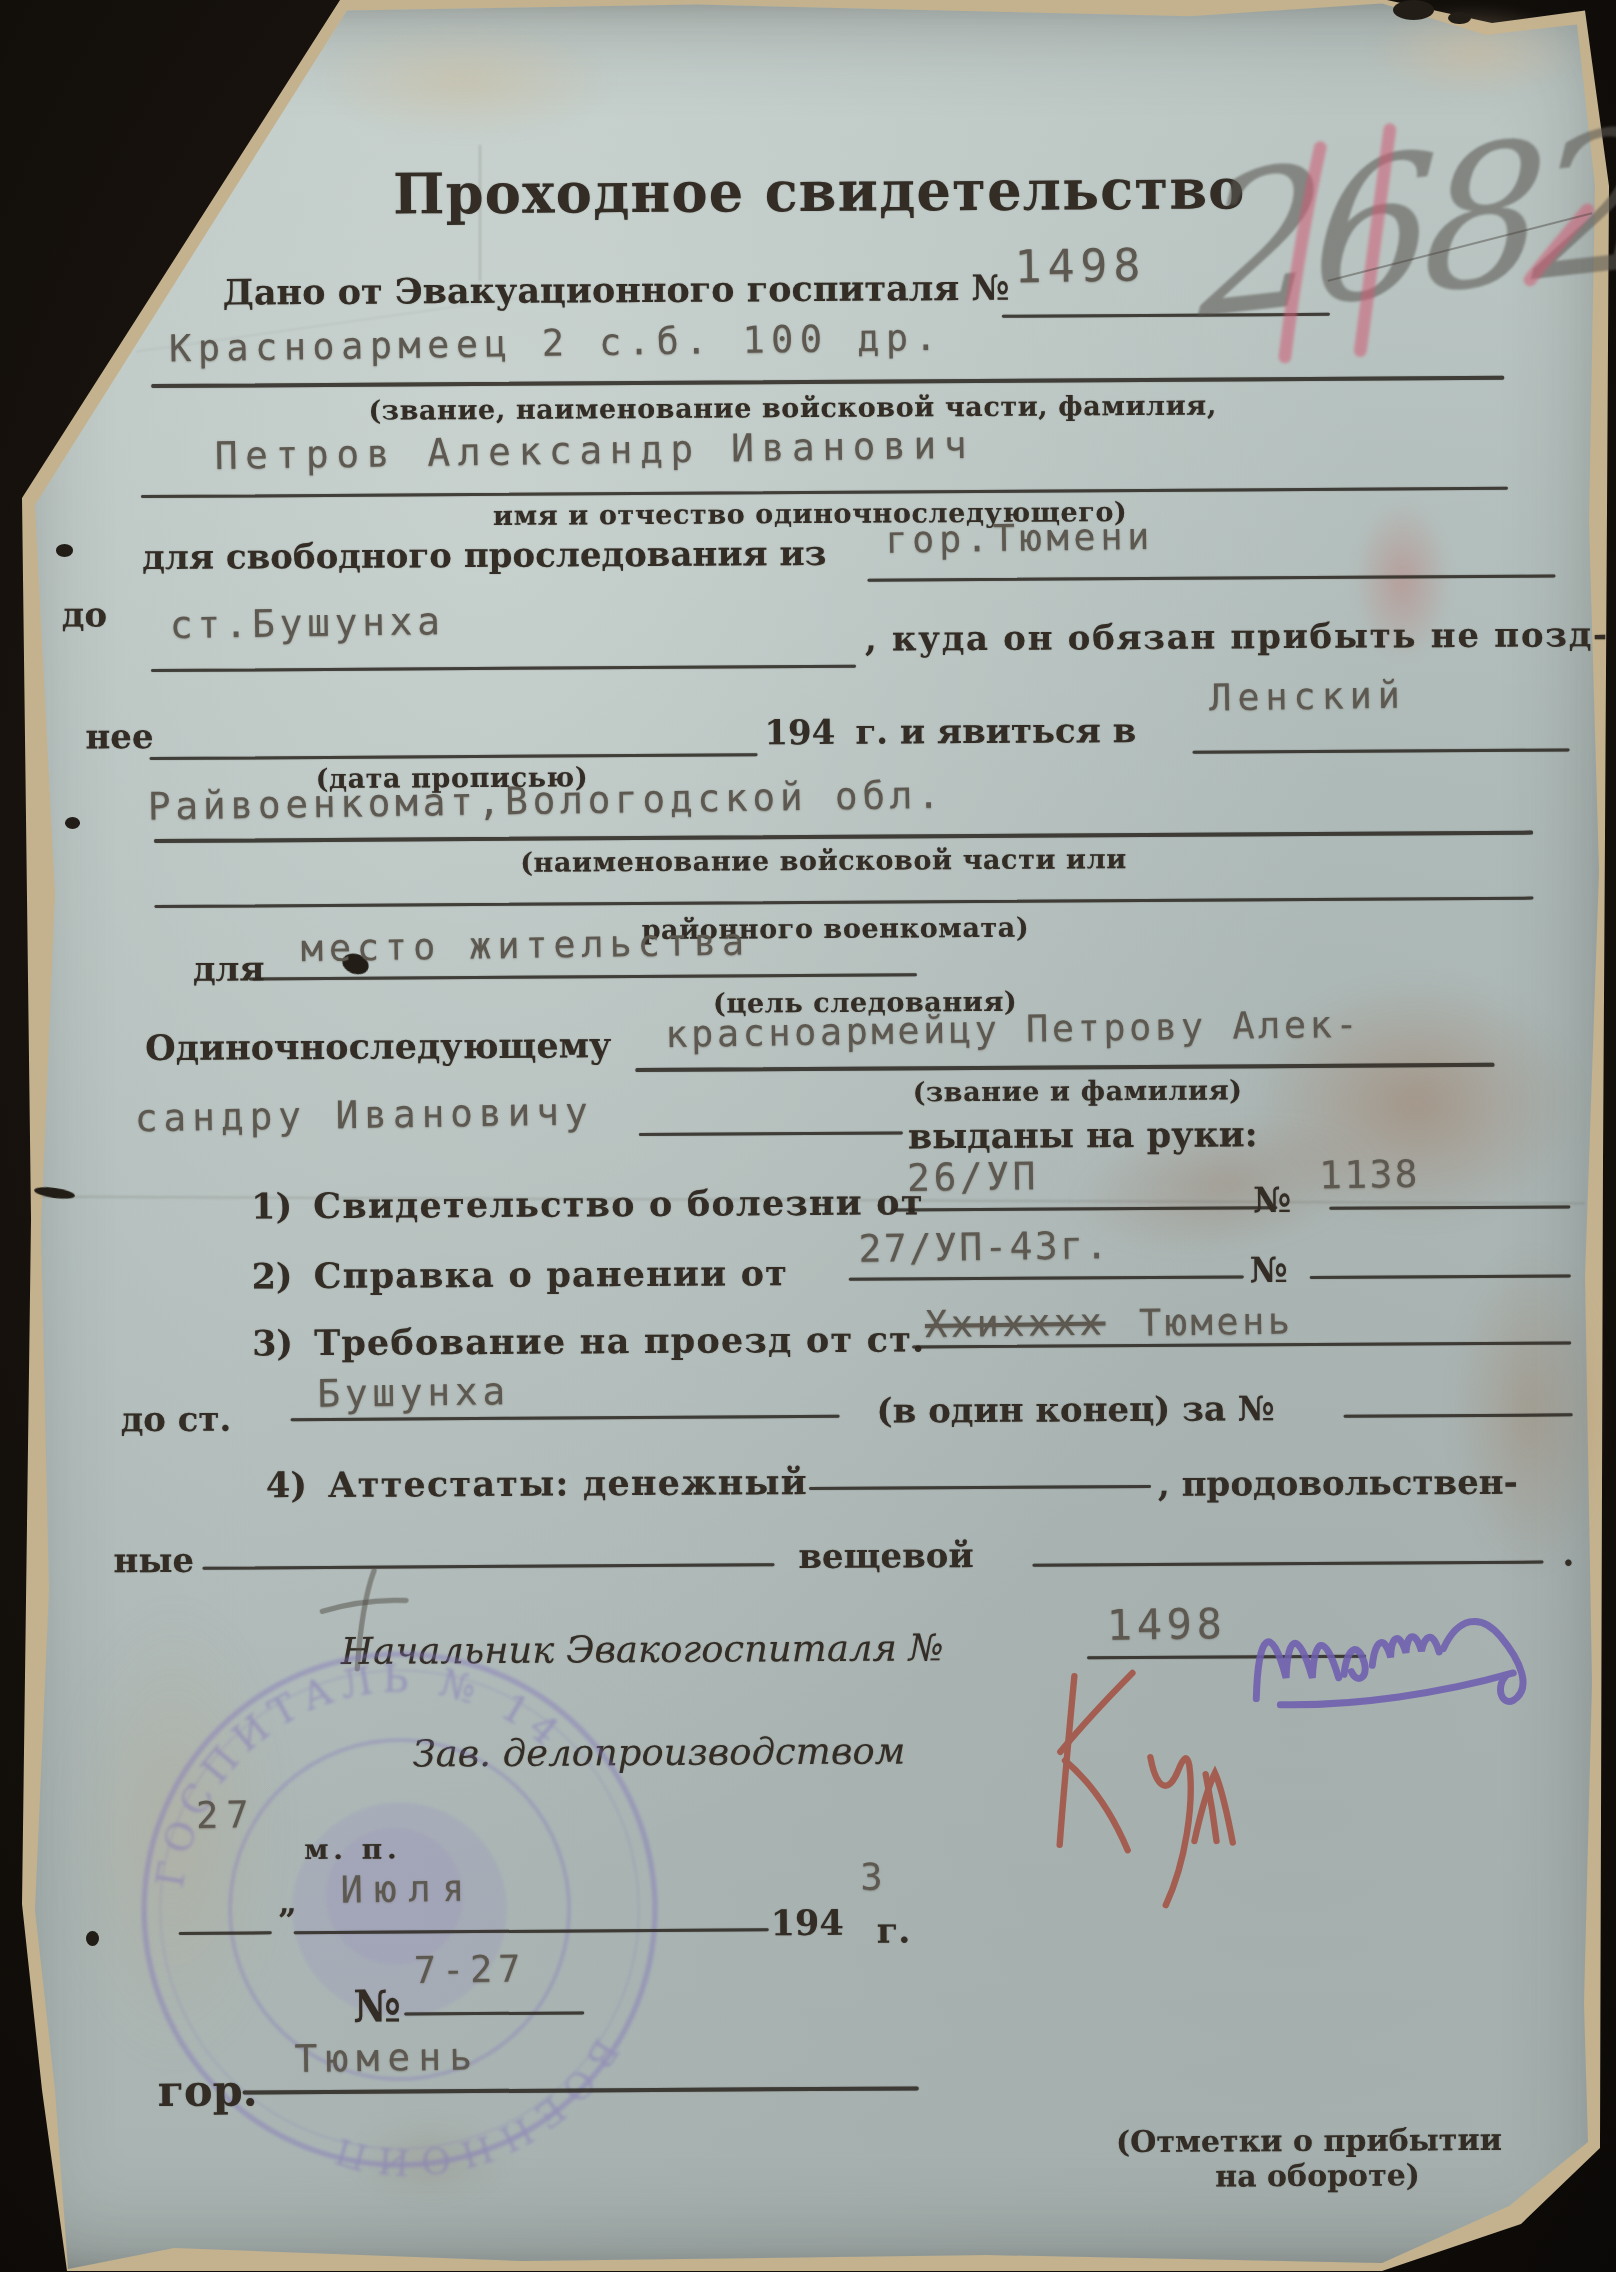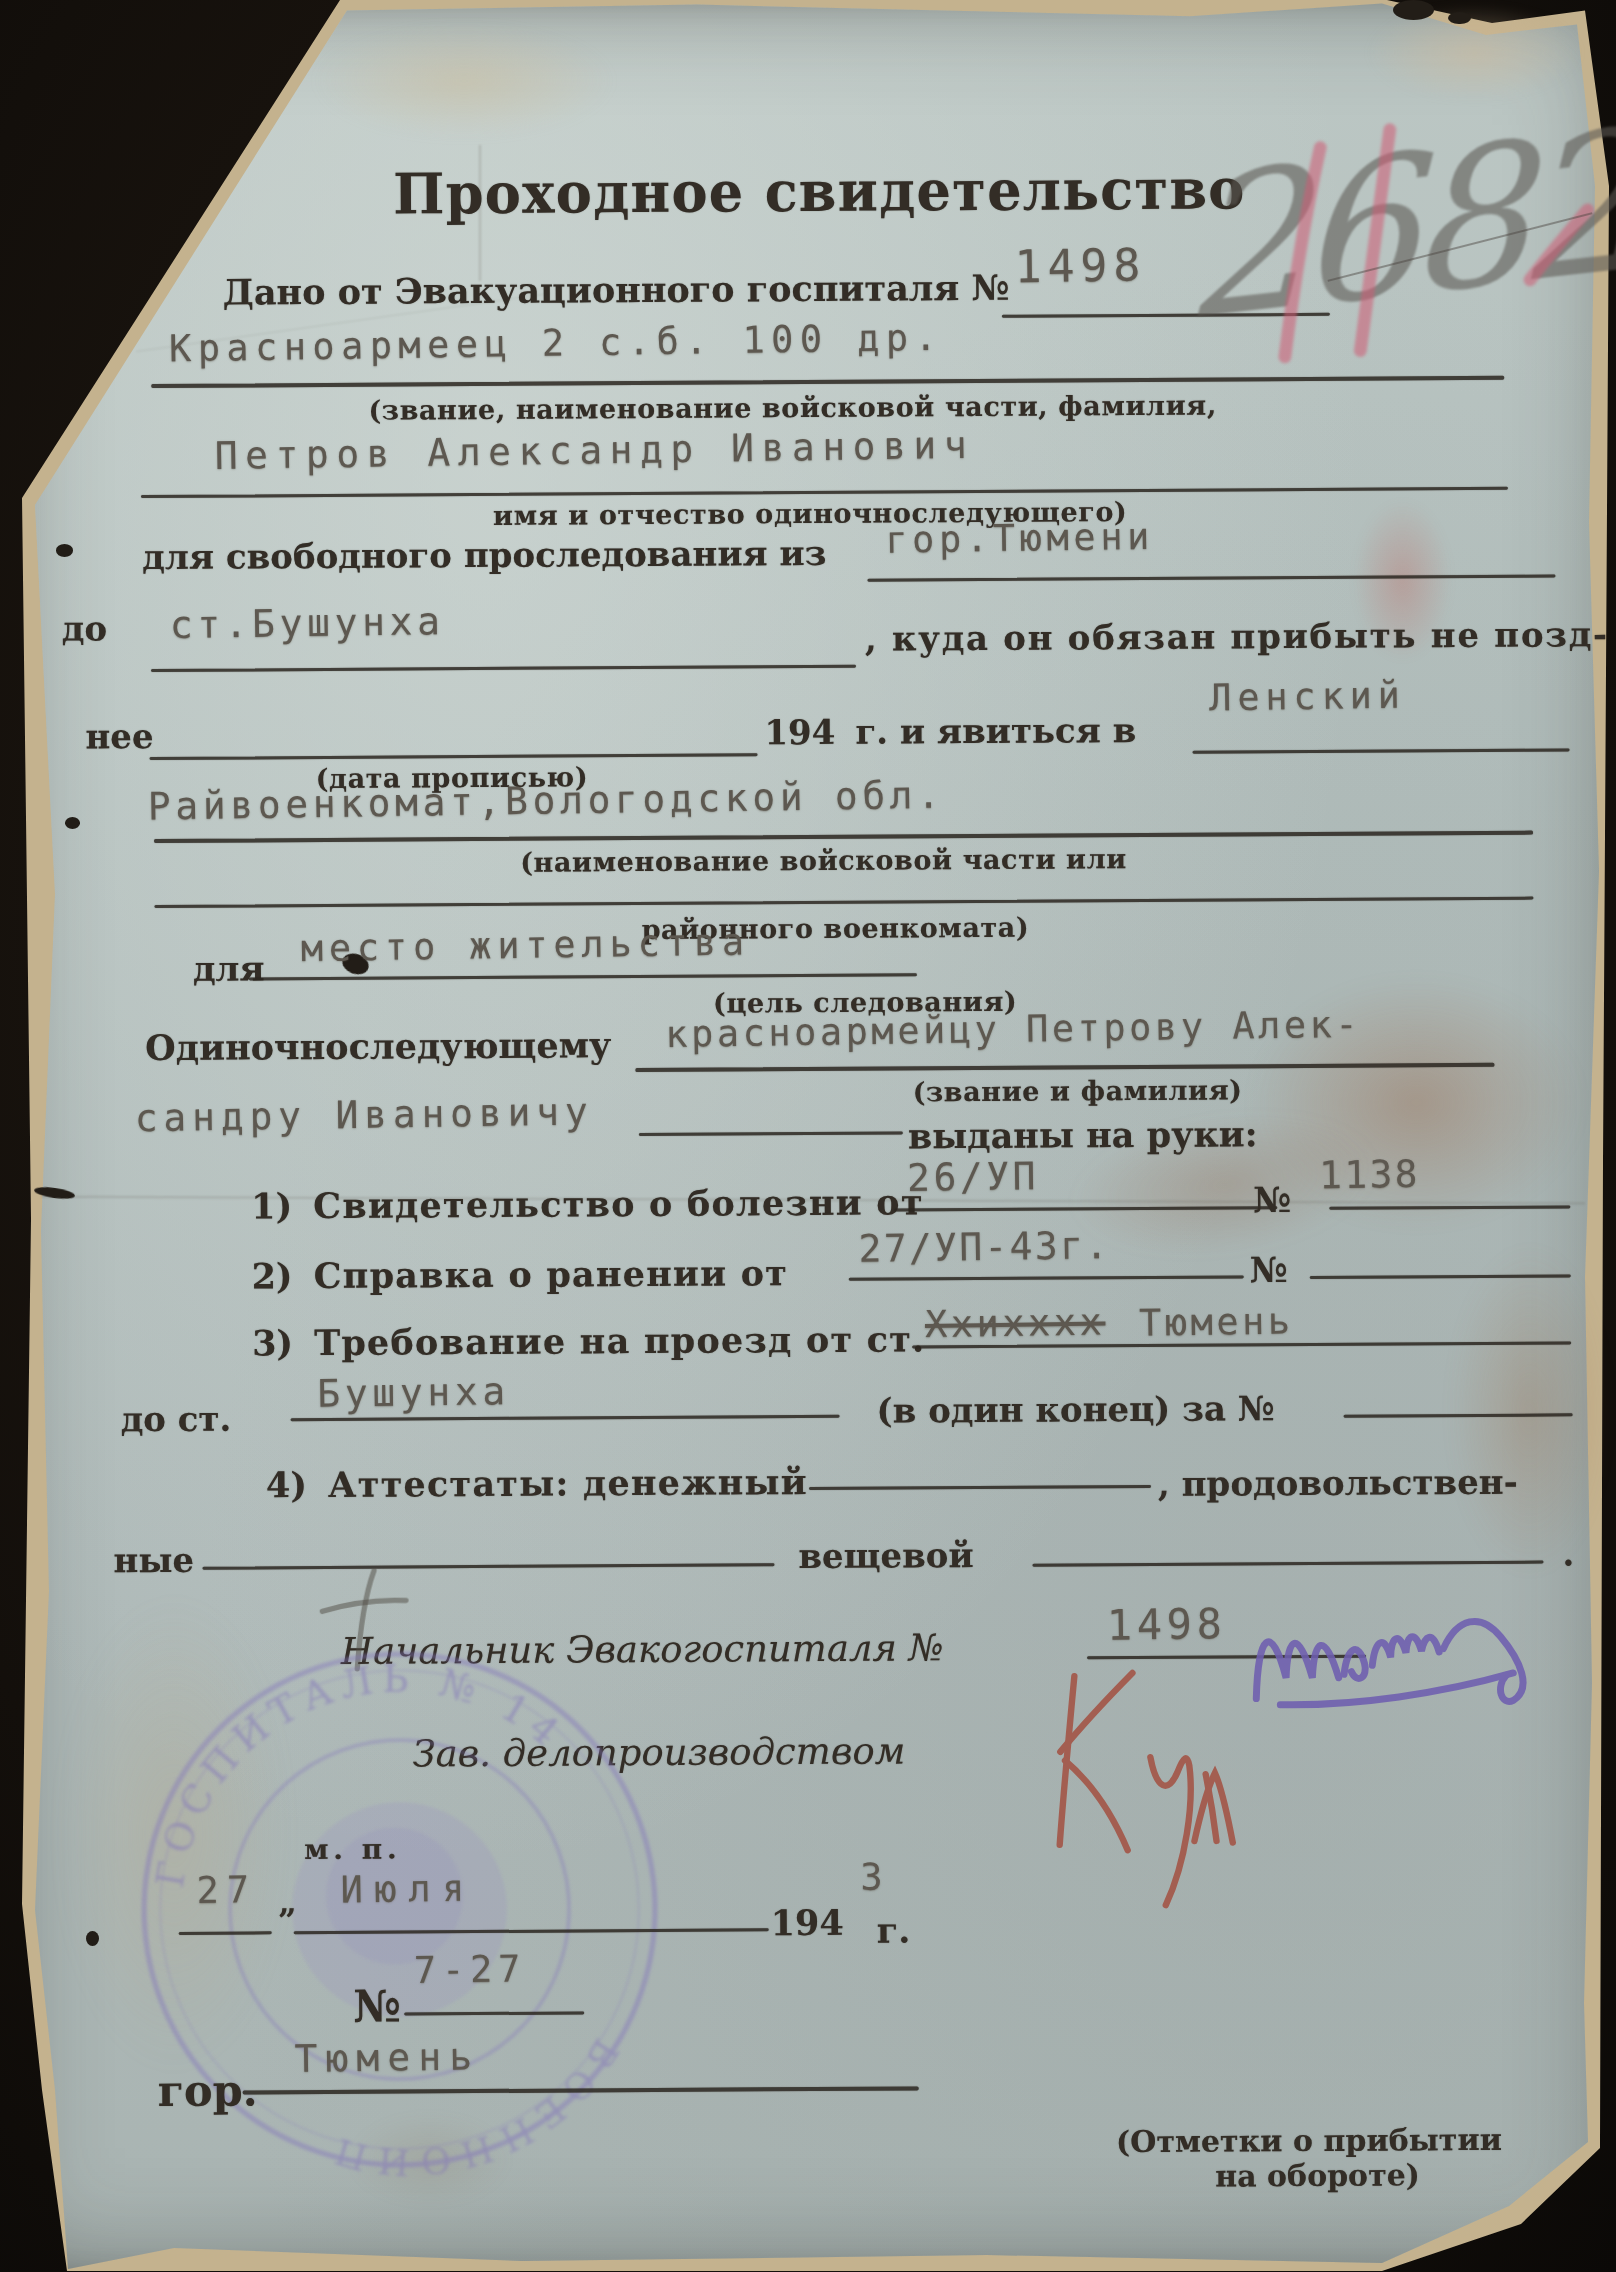--- a/index.html
+++ b/index.html
@@ -82,21 +82,21 @@
     <div class="pr cap" style="left:373px;top:392px;">(звание, наименование войсковой части, фамилия,</div>
 
     <div class="ty" style="left:219px;top:427px;font-size:38px;letter-spacing:7.5px;">Петров Александр Иванович</div>
     <div class="rule" style="left:145px;top:491px;width:1367px;"></div>
     <div class="pr cap" style="left:497px;top:498px;">имя и отчество одиночноследующего)</div>
 
     <div class="pr" style="left:146px;top:533px;">для свободного проследования из</div>
     <div class="ty" style="left:889px;top:518px;letter-spacing:4.6px;">гор.Тюмени</div>
     <div class="rule" style="left:871px;top:579px;width:688px;"></div>
 
-    <div class="pr" style="left:65px;top:604px;text-align:center;">до</div>
+    <div class="pr" style="left:65px;top:590px;text-align:center;">до</div>
     <div class="ty" style="left:173px;top:598px;font-size:38px;letter-spacing:4.6px;">ст.Бушунха</div>
     <div class="rule" style="left:154px;top:665px;width:705px;"></div>
     <div class="pr" style="left:868px;top:619px;letter-spacing:1.7px;">, куда он обязан прибыть не позд-</div>
 
     <div class="pr" style="left:88px;top:712px;">нее</div>
     <div class="rule" style="left:152px;top:753px;width:608px;"></div>
     <div class="pr" style="left:767px;top:712px;">194</div>
     <div class="pr" style="left:858px;top:712px;">г. и явиться в</div>
     <div class="ty" style="left:1212px;top:678px;letter-spacing:5.8px;">Ленский</div>
     <div class="rule" style="left:1195px;top:753px;width:377px;"></div>
@@ -203,21 +203,21 @@
         <text font-family="DejaVu Serif, serif" font-size="66" letter-spacing="14" fill="#7f70ba" opacity=".95">
           <textPath href="#arcT" startOffset="50%" text-anchor="middle">ГОСПИТАЛЬ № 14</textPath>
         </text>
         <text font-family="DejaVu Serif, serif" font-size="62" letter-spacing="16" fill="#7f70ba" opacity=".85">
           <textPath href="#arcB" startOffset="50%" text-anchor="middle">ВОЕННОИП</textPath>
         </text>
       </g>
     </svg>
 
     <div class="pr" style="left:300px;top:1830px;font-size:28px;letter-spacing:4.6px;">м. п.</div>
-    <div class="ty" style="left:192px;top:1865px;letter-spacing:8.1px;">27</div>
+    <div class="ty" style="left:192px;top:1790px;letter-spacing:8.1px;">27</div>
     <div class="pr" style="left:274px;top:1880px;font-size:32px;">„</div>
     <div class="ty" style="left:336px;top:1865px;letter-spacing:11.6px;">Июля</div>
     <div class="rule" style="left:174px;top:1928px;width:93px;"></div>
     <div class="rule" style="left:289px;top:1928px;width:475px;"></div>
     <div class="pr" style="left:766px;top:1902px;font-size:35px;">194</div>
     <div class="ty" style="left:856px;top:1856px;">3</div>
     <div class="pr" style="left:872px;top:1910px;font-size:35px;">г.</div>
 
     <div class="pr" style="left:348px;top:1978px;font-size:44px;">№</div>
     <div class="ty" style="left:409px;top:1946px;letter-spacing:5.8px;">7-27</div>

